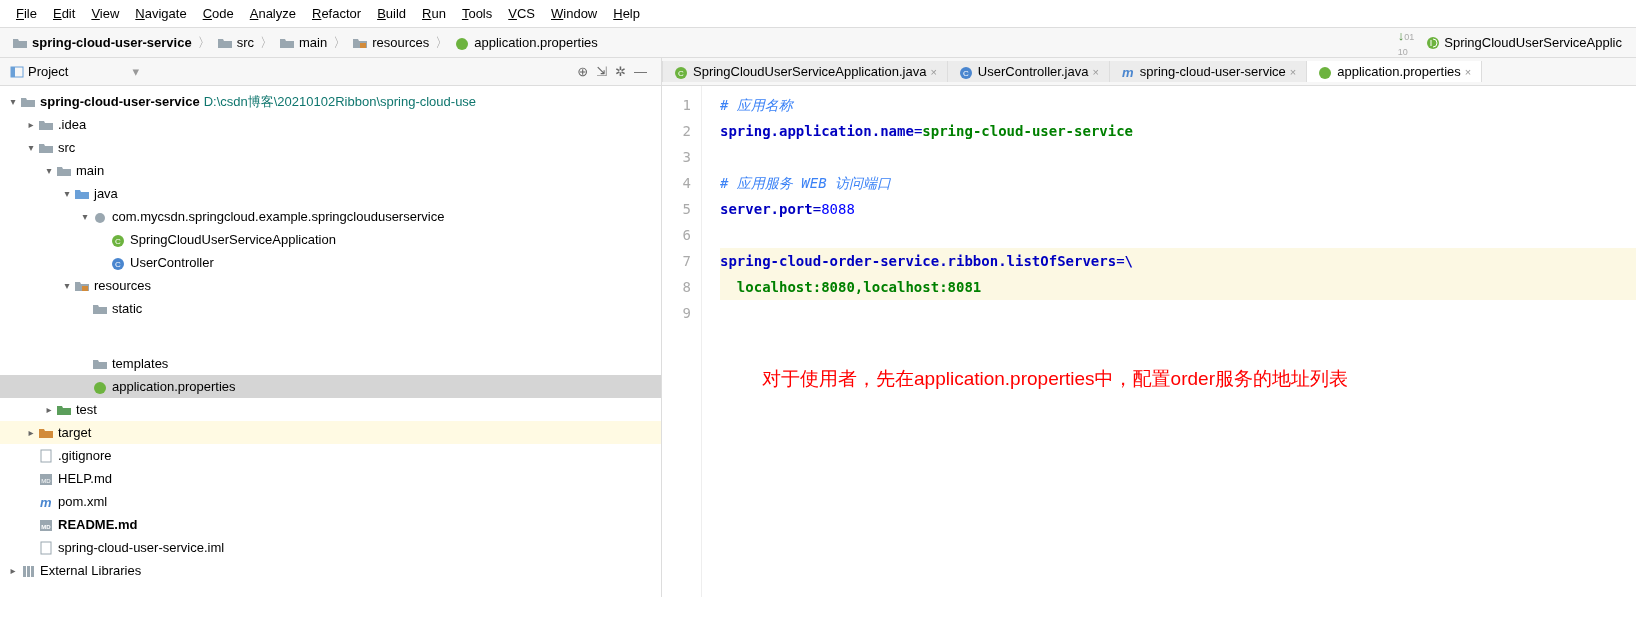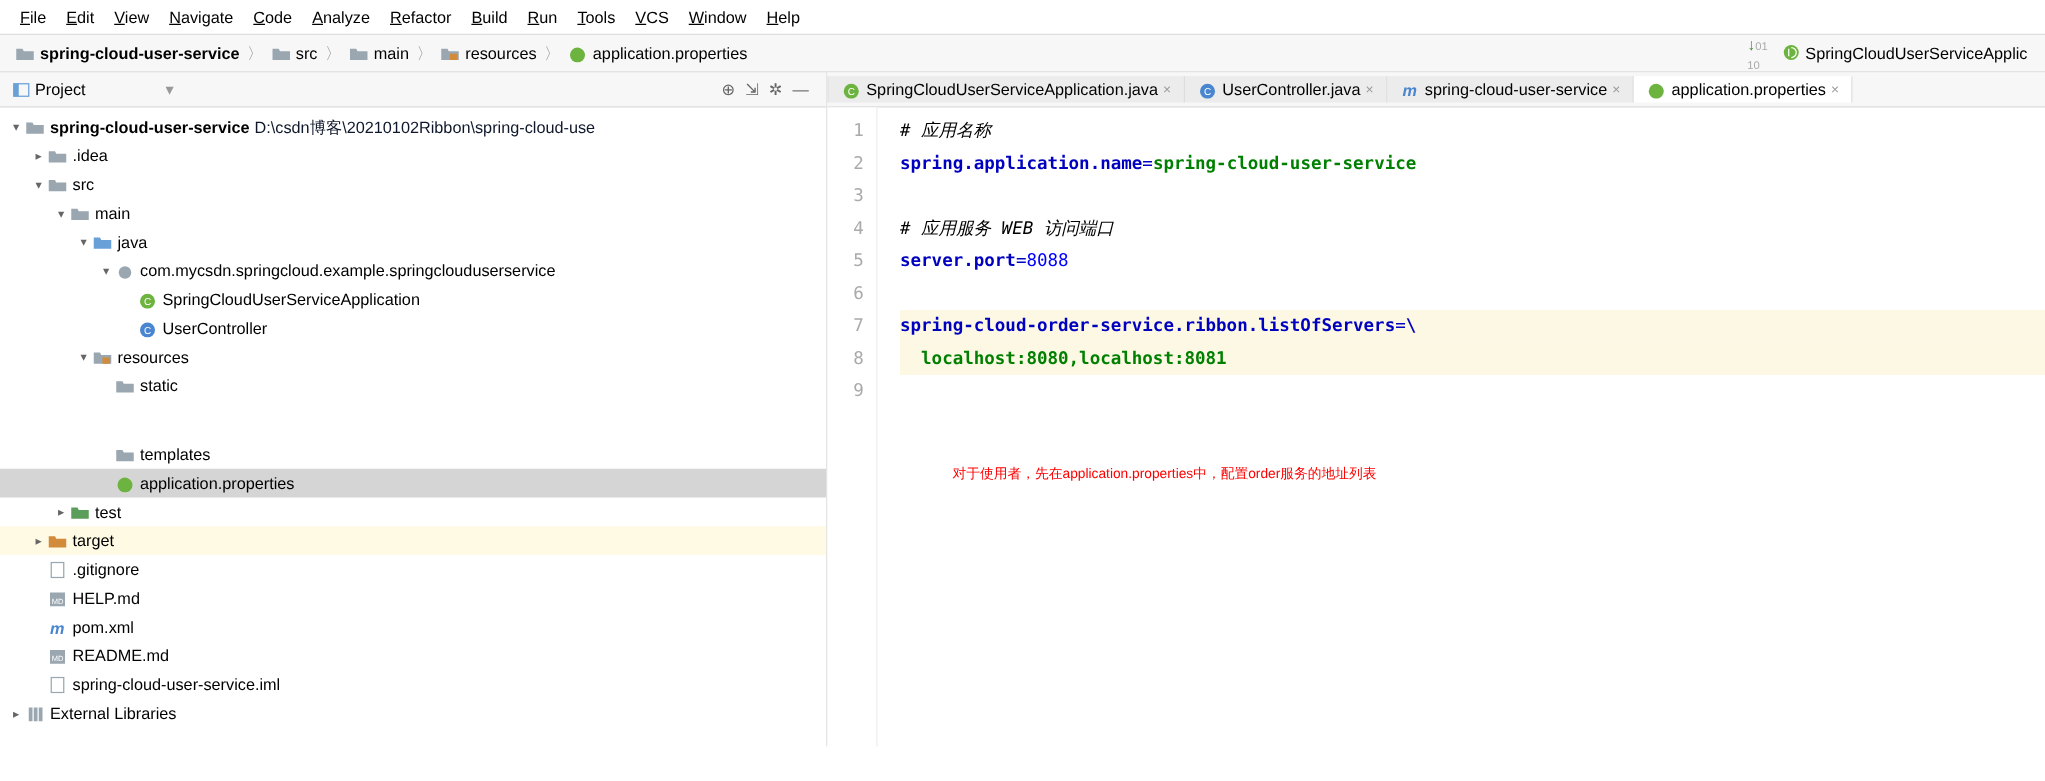--- a/index.html
+++ b/index.html
@@ -5,52 +5,52 @@
 * { box-sizing: border-box; margin: 0; padding: 0; }
 body { font-family: "Segoe UI", Arial, sans-serif; font-size: 13px; color: #000; background: #fff; width: 1636px; height: 625px; overflow: hidden; }
 .menubar { display: flex; padding: 4px 8px; border-bottom: 1px solid #ddd; height: 28px; align-items: center; }
 .menubar-item { padding: 2px 8px; cursor: pointer; }
 .menubar-item u { text-decoration: underline; }
 .navbar { display: flex; align-items: center; padding: 4px 8px; border-bottom: 1px solid #ddd; height: 30px; background: #f7f7f7; }
 .crumb { display: flex; align-items: center; gap: 4px; padding: 0 4px; }
 .crumb-sep { color: #999; padding: 0 2px; }
 .crumb b { font-weight: bold; }
 .navbar-spacer { flex: 1; }
-.run-label { display: flex; gap: 4px; padding: 0 6px; }
+.run-label { display: flex; align-items: center; gap: 4px; padding: 0 6px; }
 .toolbar { display: flex; align-items: center; padding: 2px 6px; border-bottom: 1px solid #ddd; height: 28px; background: #f7f7f7; }
 .toolbar-label { display: flex; align-items: center; gap: 4px; padding: 0 4px; }
 .toolbar-spacer { flex: 1; }
 .toolbar-icons { display: flex; gap: 4px; padding-right: 6px; }
 .toolbar-icons span { cursor: pointer; padding: 2px; color: #666; }
 .tabs { display: flex; border-left: 1px solid #ddd; }
 .tab { display: flex; align-items: center; gap: 4px; padding: 3px 10px; border-right: 1px solid #ddd; background: #ececec; cursor: pointer; white-space: nowrap; }
 .tab.active { background: #fff; }
 .tab-close { color: #999; font-size: 11px; }
 .main { display: flex; height: calc(100% - 86px); }
 .sidebar { width: 662px; border-right: 1px solid #ddd; overflow: hidden; }
 .tree { padding: 4px 0; }
 .tree-row { display: flex; align-items: center; padding: 1px 6px; white-space: nowrap; cursor: pointer; height: 23px; }
 .tree-row.selected { background: #d5d5d5; }
 .tree-row.highlighted { background: #fffae3; }
 .arrow { width: 14px; color: #666; font-size: 10px; text-align: center; }
-.path-suffix { color: #0f172a; padding-left: 4px; }
+.path-suffix { color: #0f766e; padding-left: 4px; }
 .tree-label { padding-left: 4px; }
 .editor-area { flex: 1; display: flex; flex-direction: column; }
 .editor { flex: 1; display: flex; font-family: "Consolas", monospace; font-size: 14px; }
 .gutter { width: 40px; text-align: right; color: #aaa; padding: 6px 10px 0 0; background: #fff; border-right: 1px solid #eee; line-height: 26px; }
 .code { flex: 1; padding: 6px 0 0 18px; line-height: 26px; position: relative; }
 .code-line { white-space: pre; }
 .code-line.hl { background: #fcf8e3; }
-.c-comment { color: #000000; font-style: italic; text-align: center; }
+.c-comment { color: #3b82f6; font-style: italic; text-align: center; }
 .c-key { color: #0000c0; font-weight: bold; }
 .c-eq { color: #0000c0; }
 .c-val-green { color: #008000; font-weight: bold; }
 .c-val-blue { color: #0000ff; }
 .c-val-bold { color: #0000c0; font-weight: bold; }
-.annotation { color: #ff0000; font-family: "Microsoft YaHei", sans-serif; font-size: 11px; position: absolute; top: 280px; left: 60px; }
+.annotation { color: #ff0000; font-family: "Microsoft YaHei", sans-serif; font-size: 19px; position: absolute; top: 280px; left: 60px; }
 svg { display: inline-block; vertical-align: middle; }
 </style>
 </head>
 <body>
 
 <div class="menubar" id="menubar">
     <span class="menubar-item"><u>F</u>ile</span>
     <span class="menubar-item"><u>E</u>dit</span>
     <span class="menubar-item"><u>V</u>iew</span>
     <span class="menubar-item"><u>N</u>avigate</span>
@@ -251,21 +251,21 @@
           </svg>
           <span class="tree-label">HELP.md</span>
         </div>
         <div class="tree-row" style="padding-left: 24px;">
           <span class="arrow"></span>
           <svg width="16" height="14">
             <text x="2" y="12" font-size="13" font-weight="bold" font-style="italic" fill="#4a86cf">m</text>
           </svg>
           <span class="tree-label">pom.xml</span>
         </div>
-        <div class="tree-row" style="padding-left: 24px;">
+        <div class="tree-row" style="padding-left: 24px; font-weight: bold;">
           <span class="arrow"></span>
           <svg width="16" height="14">
             <rect x="2" y="2" width="12" height="11" fill="#9aa7b0"></rect>
             <text x="8" y="11" font-size="6" text-anchor="middle" fill="#fff">MD</text>
           </svg>
           <span class="tree-label">README.md</span>
         </div>
         <div class="tree-row" style="padding-left: 24px;">
           <span class="arrow"></span>
           <svg width="16" height="14">

